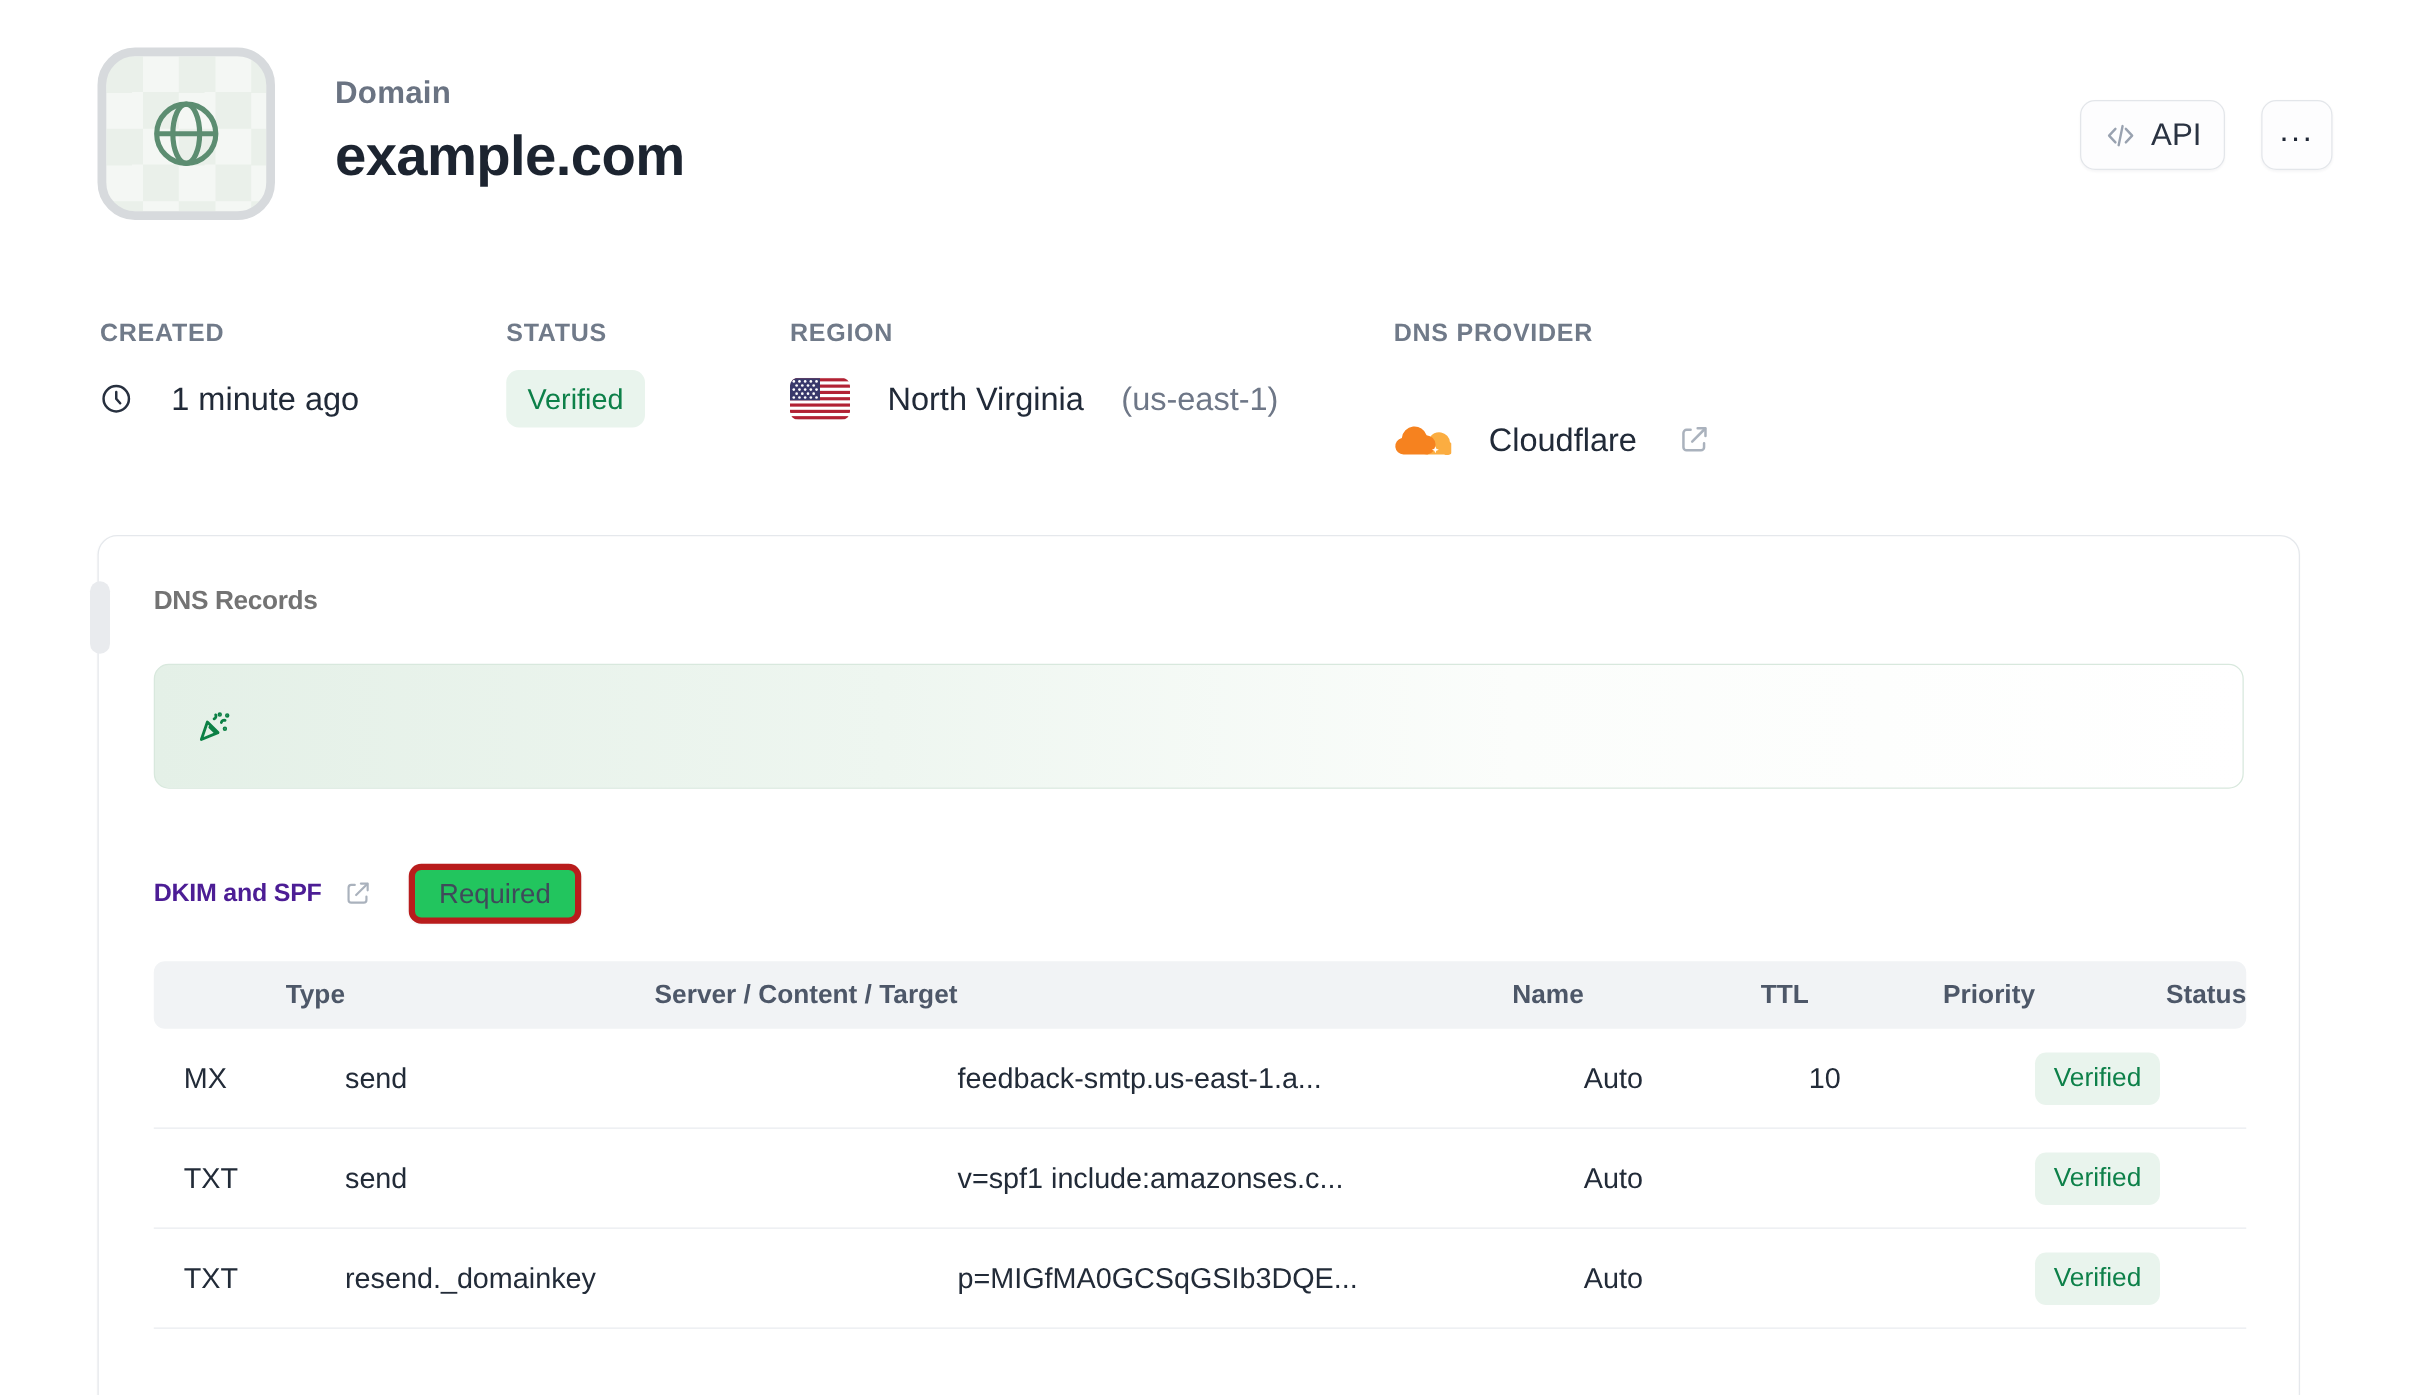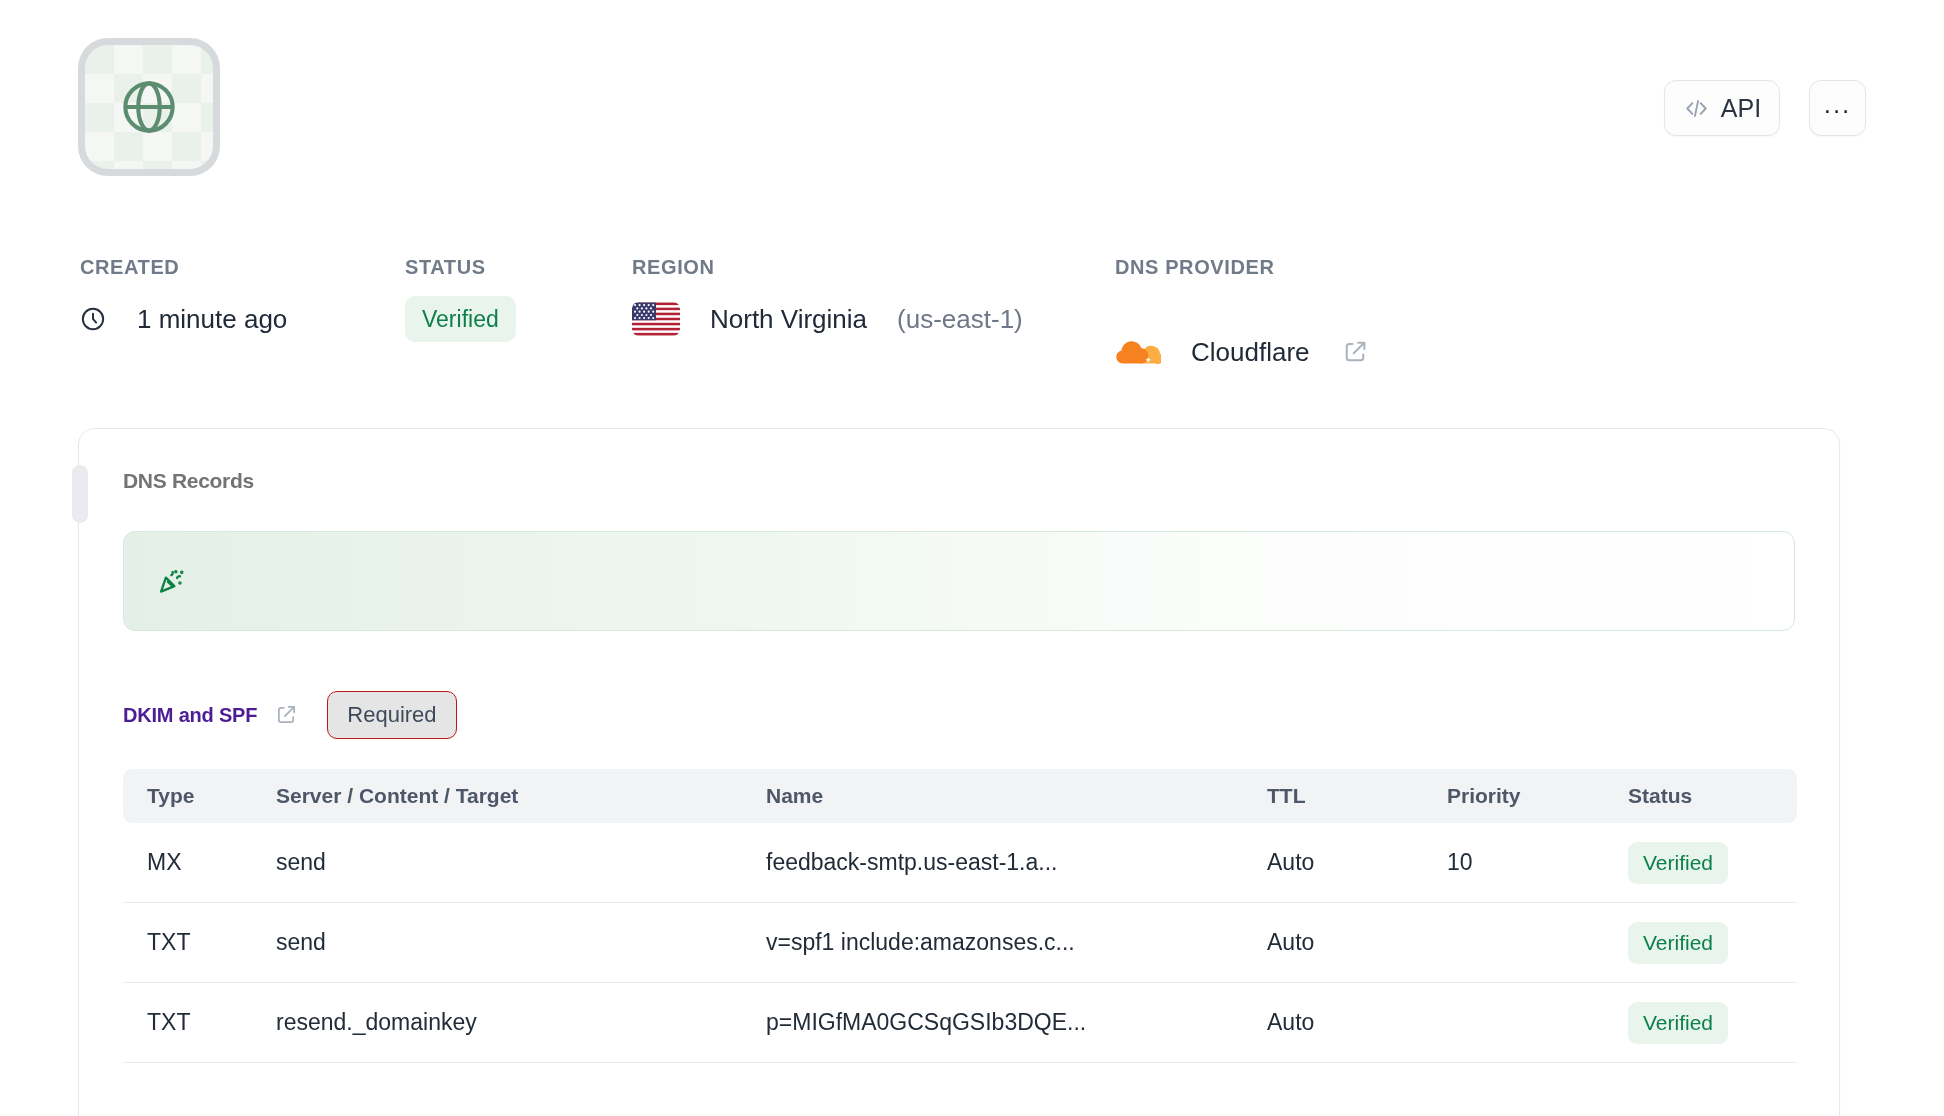--- a/index.html
+++ b/index.html
@@ -53,29 +53,29 @@
              letter-spacing:-.3px; }
 
   .banner { margin:38px 44px 0 44px; height:100px; border:1px solid #d8e8dd; border-radius:12px;
             background:linear-gradient(90deg,#e4f0e7 0%,#eef6f0 35%,#fbfdfb 65%,#ffffff 100%);
             display:flex; align-items:center; gap:22px; padding:0 30px;
             font-size:24px; color:#242d3b; }
 
   .section-head { margin:60px 44px 0 44px; display:flex; align-items:center; gap:16px; }
   .section-head h3 { font-size:20px; font-weight:700; color:#4c1d95; letter-spacing:-.2px; }
   .pill { display:inline-flex; align-items:center; height:48px; padding:16px 19px; margin-left:12px;
-          border:1px solid #b91c1c; border-radius:10px; font-size:22px; color:#3f4a5a;
-          background:#e5e5e5; box-shadow:0 1px 2px rgba(16,24,40,.04); }
+          border:5px solid #b91c1c; border-radius:10px; font-size:22px; color:#3f4a5a;
+          background:#22c55e; box-shadow:0 1px 2px rgba(16,24,40,.04); }
 
   
   .table { margin:30px 44px 0 44px; width:1674px; }
   .tr { display:grid; grid-template-columns:129px 490px 501px 180px 181px 1fr;
         align-items:center; padding-left:24px; }
   .thead { height:54px; background:#f1f3f5; border-radius:9px;
-           font-size:21px; font-weight:600; color:#4d5768; }
+           font-size:21px; font-weight:600; color:#4d5768;text-align:right; }
   .trow { height:80px; font-size:23px; color:#222b38; border-bottom:1px solid #e9ecef; }
   .cell-badge { display:inline-flex; align-items:center; height:42px; padding:0 15px;
                 background:#e9f4ed; color:#0d8049; border-radius:9px; font-size:21px; }
 
   .icon { flex:none; display:inline-flex; }
 </style>
 </head>
 <body>
 
 <div class="page">
@@ -83,20 +83,24 @@
   <div class="avatar">
     <span class="icon">
       <svg width="66" height="66" viewBox="0 0 24 24" fill="none" stroke="#5c8d71" stroke-width="1.5">
         <circle cx="12" cy="12" r="8.6"></circle>
         <ellipse cx="12" cy="12" rx="3.9" ry="8.6"></ellipse>
         <path d="M3.4 12h17.2"></path>
       </svg>
     </span>
   </div>
 
+  <div class="titles">
+    <div class="eyebrow">Domain</div>
+    <div class="page-title">example.com</div>
+  </div>
 
   <div class="actions">
     <button class="btn btn-api">
       <span class="icon">
         <svg width="27" height="27" viewBox="0 0 24 24" fill="none" stroke="#99a2b0" stroke-width="1.7" stroke-linecap="round" stroke-linejoin="round">
           <path d="M8.3 7.2 3.8 12l4.5 4.8"></path>
             <path d="M15.7 7.2 20.2 12l-4.5 4.8"></path>
             <path d="M13.4 5.2 10.6 18.8"></path>
         </svg>
       </span>

